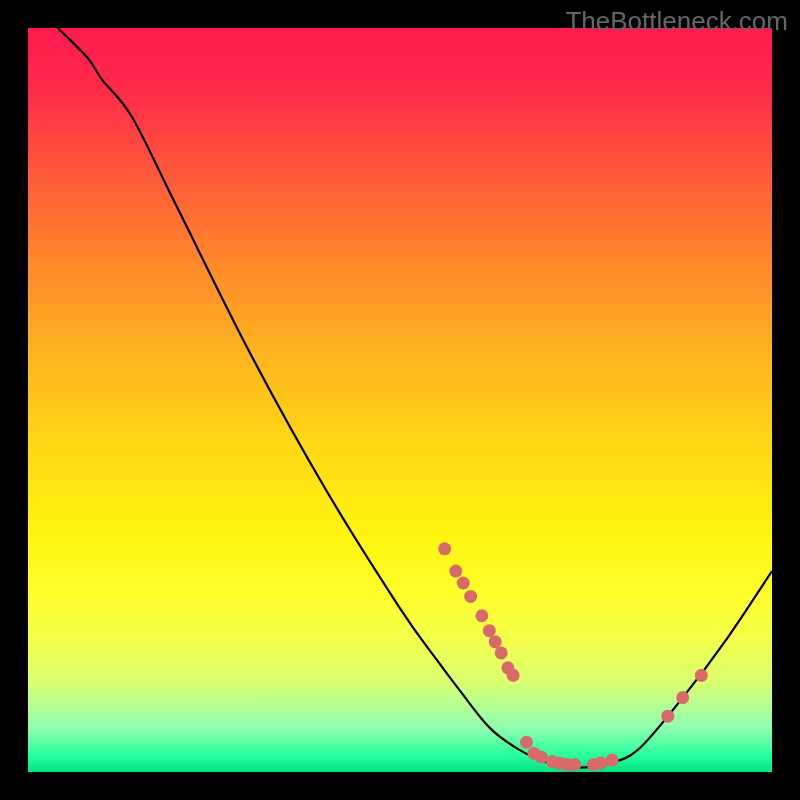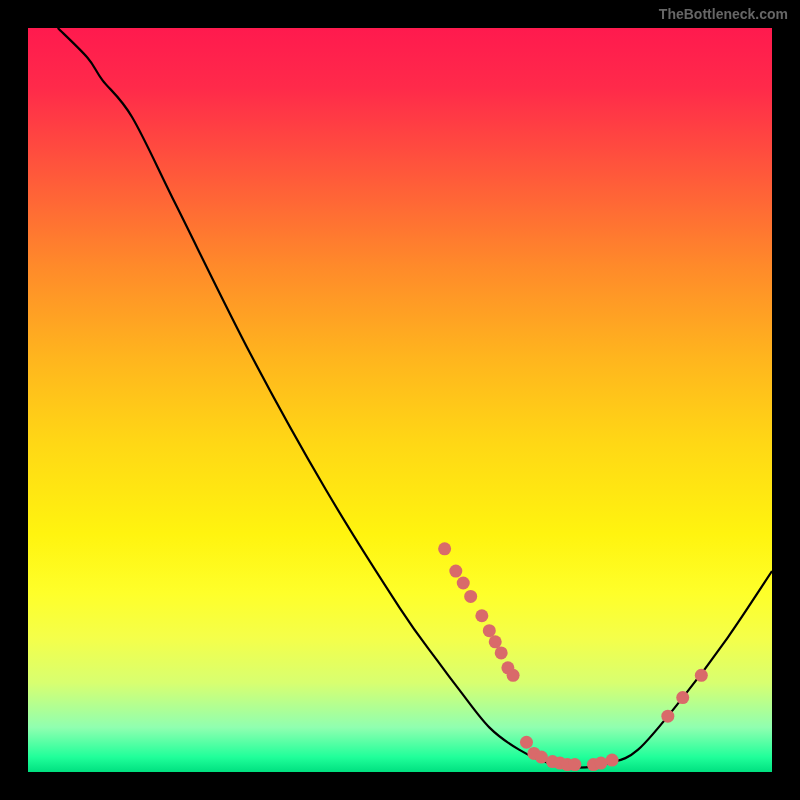--- a/index.html
+++ b/index.html
@@ -2,22 +2,22 @@
 <html><head>
 <meta charset="utf-8">
 <style>
   * { margin: 0; padding: 0; box-sizing: border-box; }
   body { background: #000; width: 800px; height: 800px; overflow: hidden; position: relative; }
   .watermark {
     position: absolute;
     top: 6px;
     right: 12px;
     font-family: Arial, sans-serif;
-    font-size: 14px;
-    font-weight: bold;
+    font-size: 26px;
+    font-weight: normal;
     color: #666;
     z-index: 10;
   }
   .plot-area {
     position: absolute;
     left: 28px;
     top: 28px;
     width: 744px;
     height: 744px;
     overflow: hidden;

